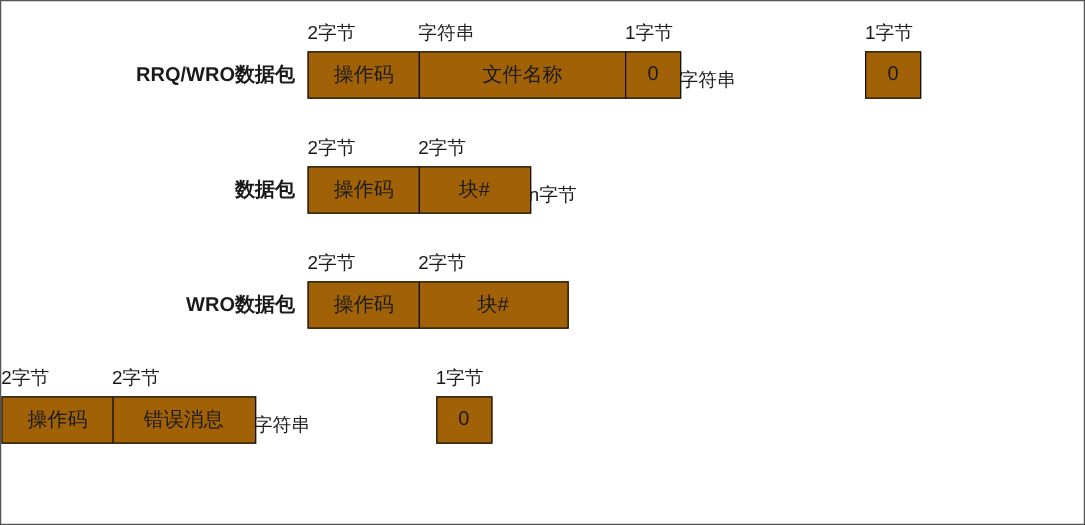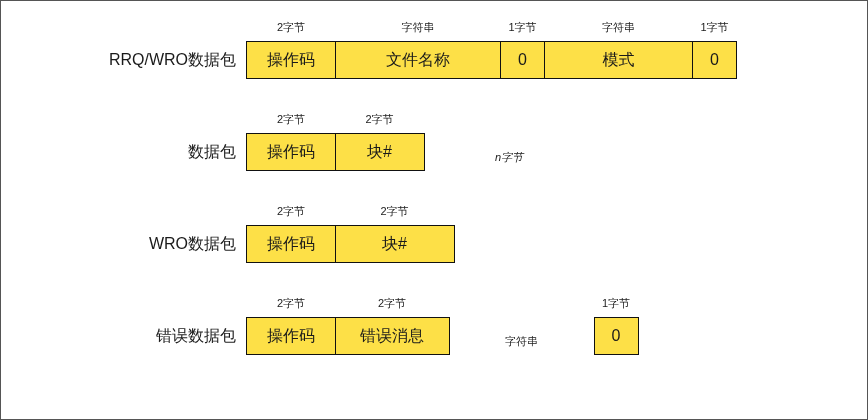--- a/index.html
+++ b/index.html
@@ -24,47 +24,46 @@
     margin-bottom: 30px;
   }
   .row-label {
     width: 245px;
     height: 38px;
     display: flex;
     align-items: center;
     justify-content: flex-end;
     padding-right: 10px;
     font-size: 16px;
-    font-weight: 400;
+    font-weight: 700;
     white-space: nowrap;
   }
   .cells {
     display: flex;
     align-items: flex-end;
   }
   .cell {
     display: flex;
     flex-direction: column;
   }
   .cell + .cell { margin-left: -1.5px; }
   .size-label {
     height: 24px;
-    font-size: 11px;
-    text-align: center;
+    font-size: 15px;
     line-height: 20px;
     white-space: nowrap;
   }
   .field-box {
     height: 38px;
     border: 1.5px solid #111;
     display: flex;
     align-items: center;
     justify-content: center;
     font-size: 16px;
-    background: #fde047;
+    background: #a16207;
     white-space: nowrap;
   }
 </style>
 </head>
 <body>
 
 <div class="frame">
   <div id="rows-container">
       <div class="packet-row">
         <div class="row-label">RRQ/WRO数据包</div>
@@ -76,59 +75,57 @@
           <div class="cell" style="width: 167px;">
             <div class="size-label">字符串</div>
             <div class="field-box">文件名称</div>
           </div>
           <div class="cell" style="width: 45px;">
             <div class="size-label">1字节</div>
             <div class="field-box">0</div>
           </div>
           <div class="cell" style="width: 150px;">
             <div class="size-label">字符串</div>
-            <div class="field-box">模式</div>
           </div>
           <div class="cell" style="width: 45px;">
             <div class="size-label">1字节</div>
             <div class="field-box">0</div>
           </div>
         </div>
       </div>
       <div class="packet-row">
         <div class="row-label">数据包</div>
         <div class="cells">
           <div class="cell" style="width: 90px;">
             <div class="size-label">2字节</div>
             <div class="field-box">操作码</div>
           </div>
           <div class="cell" style="width: 90px;">
             <div class="size-label">2字节</div>
             <div class="field-box">块#</div>
           </div>
-          <div class="cell" style="width: 172px; font-style: italic;">
+          <div class="cell" style="width: 172px;">
             <div class="size-label">n字节</div>
           </div>
         </div>
       </div>
       <div class="packet-row">
         <div class="row-label">WRO数据包</div>
         <div class="cells">
           <div class="cell" style="width: 90px;">
             <div class="size-label">2字节</div>
             <div class="field-box">操作码</div>
           </div>
           <div class="cell" style="width: 120px;">
             <div class="size-label">2字节</div>
             <div class="field-box">块#</div>
           </div>
         </div>
       </div>
       <div class="packet-row">
-        <div class="row-label">错误数据包</div>
         <div class="cells">
           <div class="cell" style="width: 90px;">
             <div class="size-label">2字节</div>
             <div class="field-box">操作码</div>
           </div>
           <div class="cell" style="width: 115px;">
             <div class="size-label">2字节</div>
             <div class="field-box">错误消息</div>
           </div>
           <div class="cell" style="width: 147px;">

